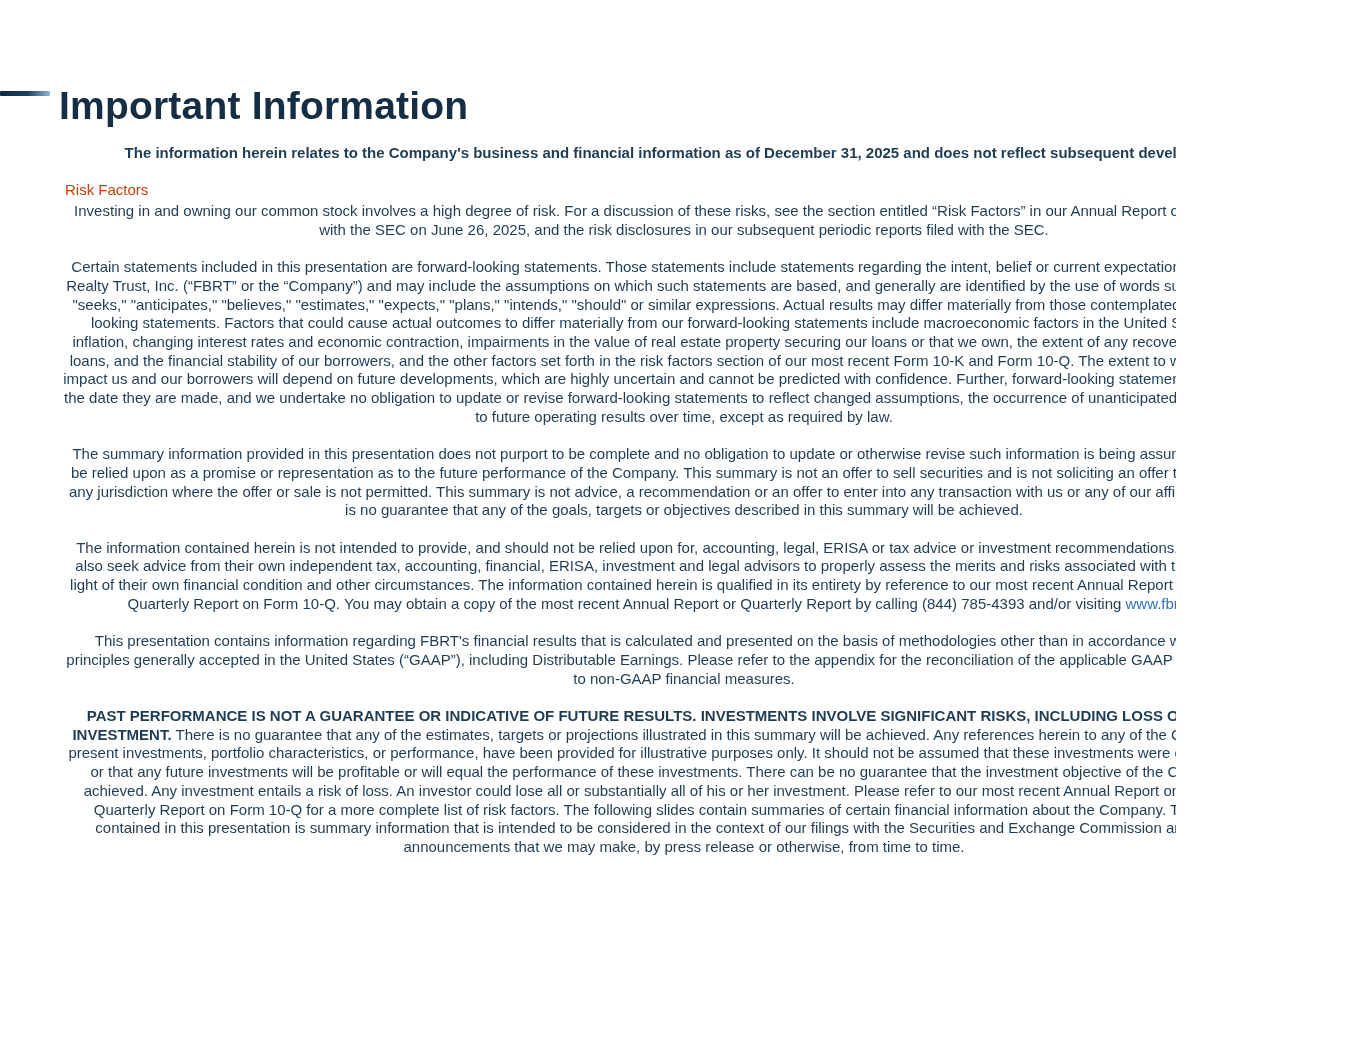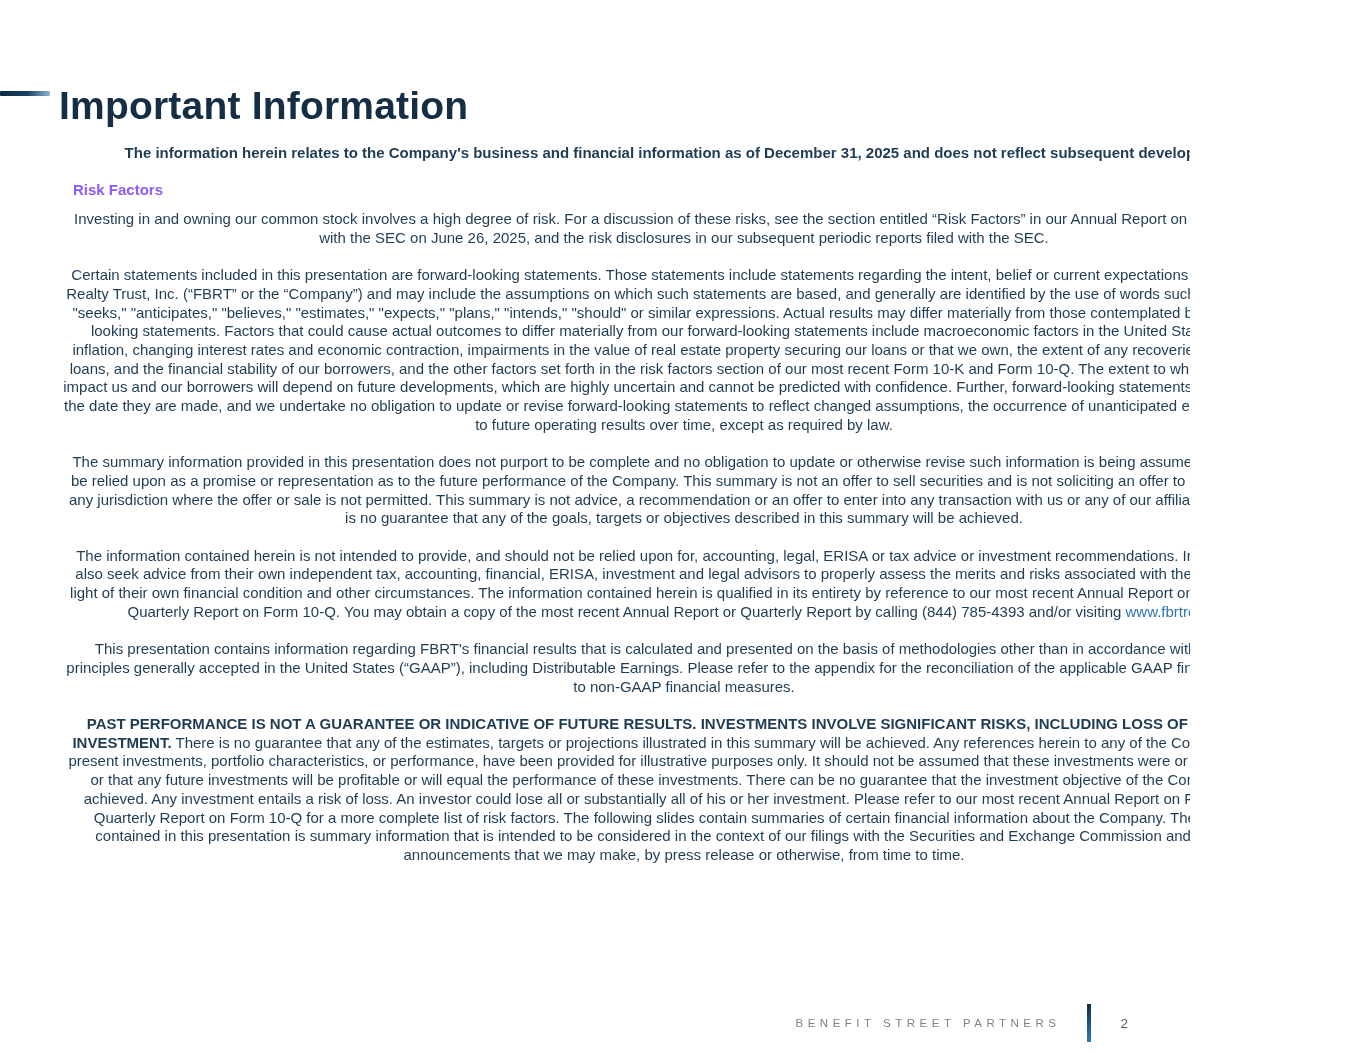--- a/index.html
+++ b/index.html
@@ -7,21 +7,20 @@
     padding: 0;
     background: #ffffff;
     font-family: "Liberation Sans", sans-serif;
   }
   .slide {
     position: relative;
     width: 1176px;
     height: 1055px;
     background: #ffffff;
     overflow: hidden;
-    padding-left: 14px;
   }
   .accent-dash {
     position: absolute;
     left: 0;
     top: 91px;
     width: 50px;
     height: 5px;
     background: linear-gradient(90deg, #0f2a42 0%, #174063 55%, #8fb8d6 100%);
     border-radius: 1px;
   }
@@ -43,23 +42,23 @@
     color: #1f3c55;
     font-size: 15px;
     line-height: 18.7px;
   }
   .intro {
     font-weight: 700;
     margin: 0 0 18.7px 0;
   }
   .sec-heading {
     font-size: 15px;
-    font-weight: 700;
-    margin: 10px;
-    color: #8b5cf6;
+    font-weight: 400;
+    margin: 2px;
+    color: #c2410c;
   }
   .content p {
     margin: 0 0 18.7px 0;
     text-align: center;
   }
   .content p:last-child {
     margin-bottom: 13px;
   }
   .bold-lead {
     font-weight: 700;
@@ -114,19 +113,14 @@
     <p>The summary information provided in this presentation does not purport to be complete and no obligation to update or otherwise revise such information is being assumed. Nothing shall be relied upon as a promise or representation as to the future performance of the Company. This summary is not an offer to sell securities and is not soliciting an offer to buy securities in any jurisdiction where the offer or sale is not permitted. This summary is not advice, a recommendation or an offer to enter into any transaction with us or any of our affiliated funds. There is no guarantee that any of the goals, targets or objectives described in this summary will be achieved.</p>
 
     <p><span>The information contained herein is not intended to provide, and should not be relied upon for, accounting, legal, ERISA or tax advice or investment recommendations. Investors should also seek advice from their own independent tax, accounting, financial, ERISA, investment and legal advisors to properly assess the merits and risks associated with their investment in light of their own financial condition and other circumstances.  The information contained herein is qualified in its entirety by reference to our most recent Annual Report on Form 10-K and Quarterly Report on Form 10-Q.  You may obtain a copy of the most recent Annual Report or Quarterly Report by calling (844) 785-4393 and/or visiting </span><a class="doc-link">www.fbrtreit.com</a><span>.</span></p>
 
     <p>This presentation contains information regarding FBRT's financial results that is calculated and presented on the basis of methodologies other than in accordance with accounting principles generally accepted in the United States (“GAAP”), including Distributable Earnings. Please refer to the appendix for the reconciliation of the applicable GAAP financial measures to non-GAAP financial measures.</p>
 
     <p><span class="bold-lead">PAST PERFORMANCE IS NOT A GUARANTEE OR INDICATIVE OF FUTURE RESULTS. INVESTMENTS INVOLVE SIGNIFICANT RISKS, INCLUDING LOSS OF THE ENTIRE INVESTMENT.</span><span>  There is no guarantee that any of the estimates, targets or projections illustrated in this summary will be achieved. Any references herein to any of the Company's past or present investments, portfolio characteristics, or performance, have been provided for illustrative purposes only. It should not be assumed that these investments were or will be profitable or that any future investments will be profitable or will equal the performance of these investments.  There can be no guarantee that the investment objective of the Company will be achieved. Any investment entails a risk of loss. An investor could lose all or substantially all of his or her investment. Please refer to our most recent Annual Report on Form 10-K and Quarterly Report on Form 10-Q for a more complete list of risk factors. The following slides contain summaries of certain financial information about the Company. The information contained in this presentation is summary information that is intended to be considered in the context of our filings with the Securities and Exchange Commission and other public announcements that we may make, by press release or otherwise, from time to time.</span></p>
 
   </div>
 
-  <div class="footer">
-    <span class="footer-brand">BENEFIT STREET PARTNERS</span>
-    <span class="footer-bar"></span>
-    <span class="footer-page">2</span>
-  </div>
 
 </div>
 
 </body></html>

